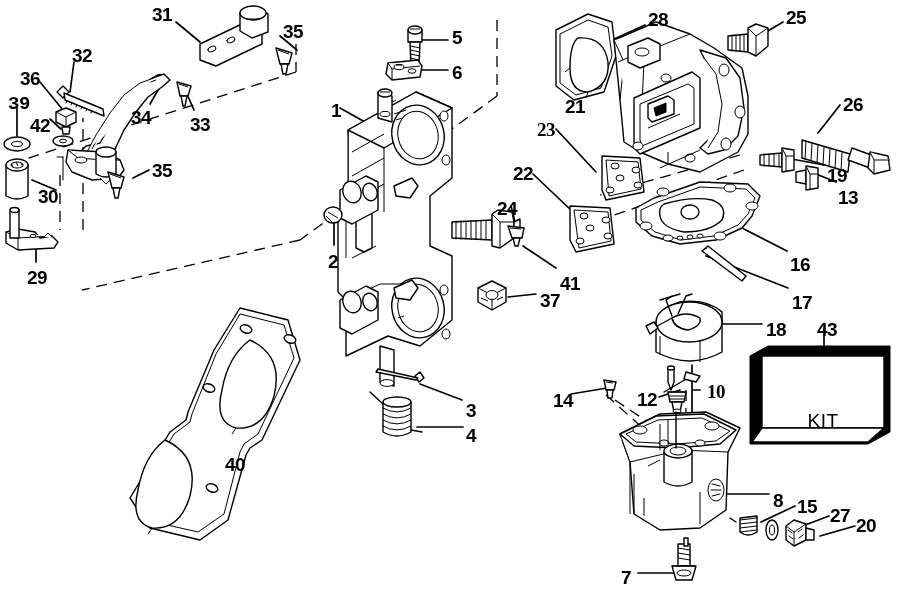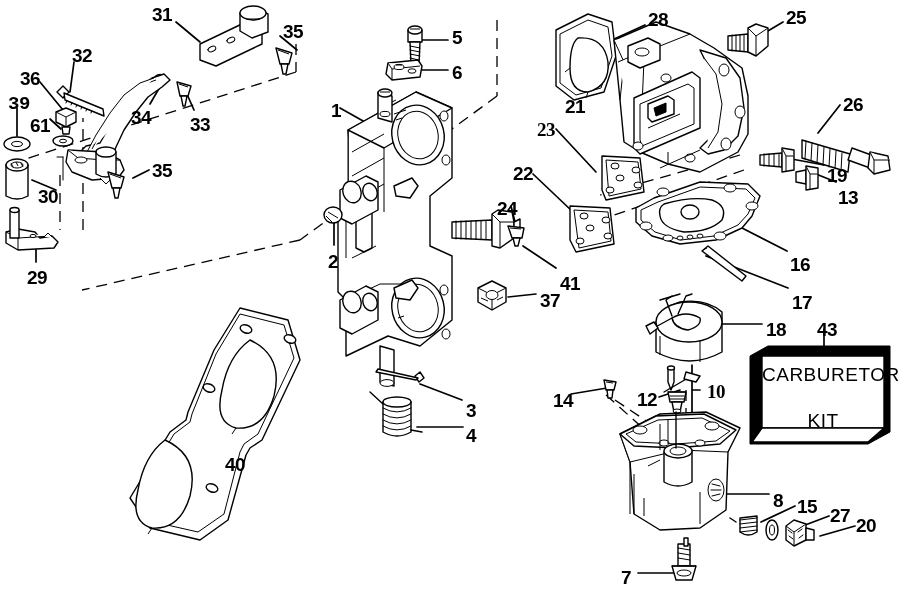--- a/index.html
+++ b/index.html
@@ -560,21 +560,21 @@
   <div class="callout-label" style="left:648px; top:10px;">28</div>
   <div class="callout-label" style="left:786px; top:8px;">25</div>
   <div class="callout-label" style="left:20px; top:69px;">36</div>
   <div class="callout-label" style="left:452px; top:63px;">6</div>
   <div class="callout-label" style="left:565px; top:97px;">21</div>
   <div class="callout-label" style="left:8px; top:95px;font-family:Liberation Mono, monospace;">39</div>
   <div class="callout-label" style="left:131px; top:108px;">34</div>
   <div class="callout-label" style="left:190px; top:115px;">33</div>
   <div class="callout-label" style="left:331px; top:101px;">1</div>
   <div class="callout-label" style="left:843px; top:95px;">26</div>
-  <div class="callout-label" style="left:30px; top:116px;">61</div>
+  <div class="callout-label" style="left:30px; top:116px;">42</div>
   <div class="callout-label" style="left:537px; top:120px;font-family:Liberation Serif, serif;">23</div>
   <div class="callout-label" style="left:152px; top:161px;">35</div>
   <div class="callout-label" style="left:513px; top:164px;">22</div>
   <div class="callout-label" style="left:827px; top:166px;">19</div>
   <div class="callout-label" style="left:38px; top:187px;">30</div>
   <div class="callout-label" style="left:838px; top:188px;">13</div>
   <div class="callout-label" style="left:497px; top:199px;">24</div>
   <div class="callout-label" style="left:328px; top:252px;">2</div>
   <div class="callout-label" style="left:27px; top:268px;">29</div>
   <div class="callout-label" style="left:560px; top:274px;">41</div>
@@ -588,16 +588,15 @@
   <div class="callout-label" style="left:637px; top:390px;">12</div>
   <div class="callout-label" style="left:707px; top:382px;font-family:Liberation Serif, serif;">10</div>
   <div class="callout-label" style="left:466px; top:426px;">4</div>
   <div class="callout-label" style="left:225px; top:455px;">40</div>
   <div class="callout-label" style="left:773px; top:491px;">8</div>
   <div class="callout-label" style="left:797px; top:497px;text-align:right;">15</div>
   <div class="callout-label" style="left:830px; top:506px;">27</div>
   <div class="callout-label" style="left:856px; top:516px;">20</div>
   <div class="callout-label" style="left:621px; top:568px;">7</div>
 
-  <div class="kit-text" style="left:762px; top:364px; width:122px;">CARBURETOR</div>
   <div class="kit-text" style="left:762px; top:410px; width:122px;">KIT</div>
 
 </div>
 
 </body></html>

